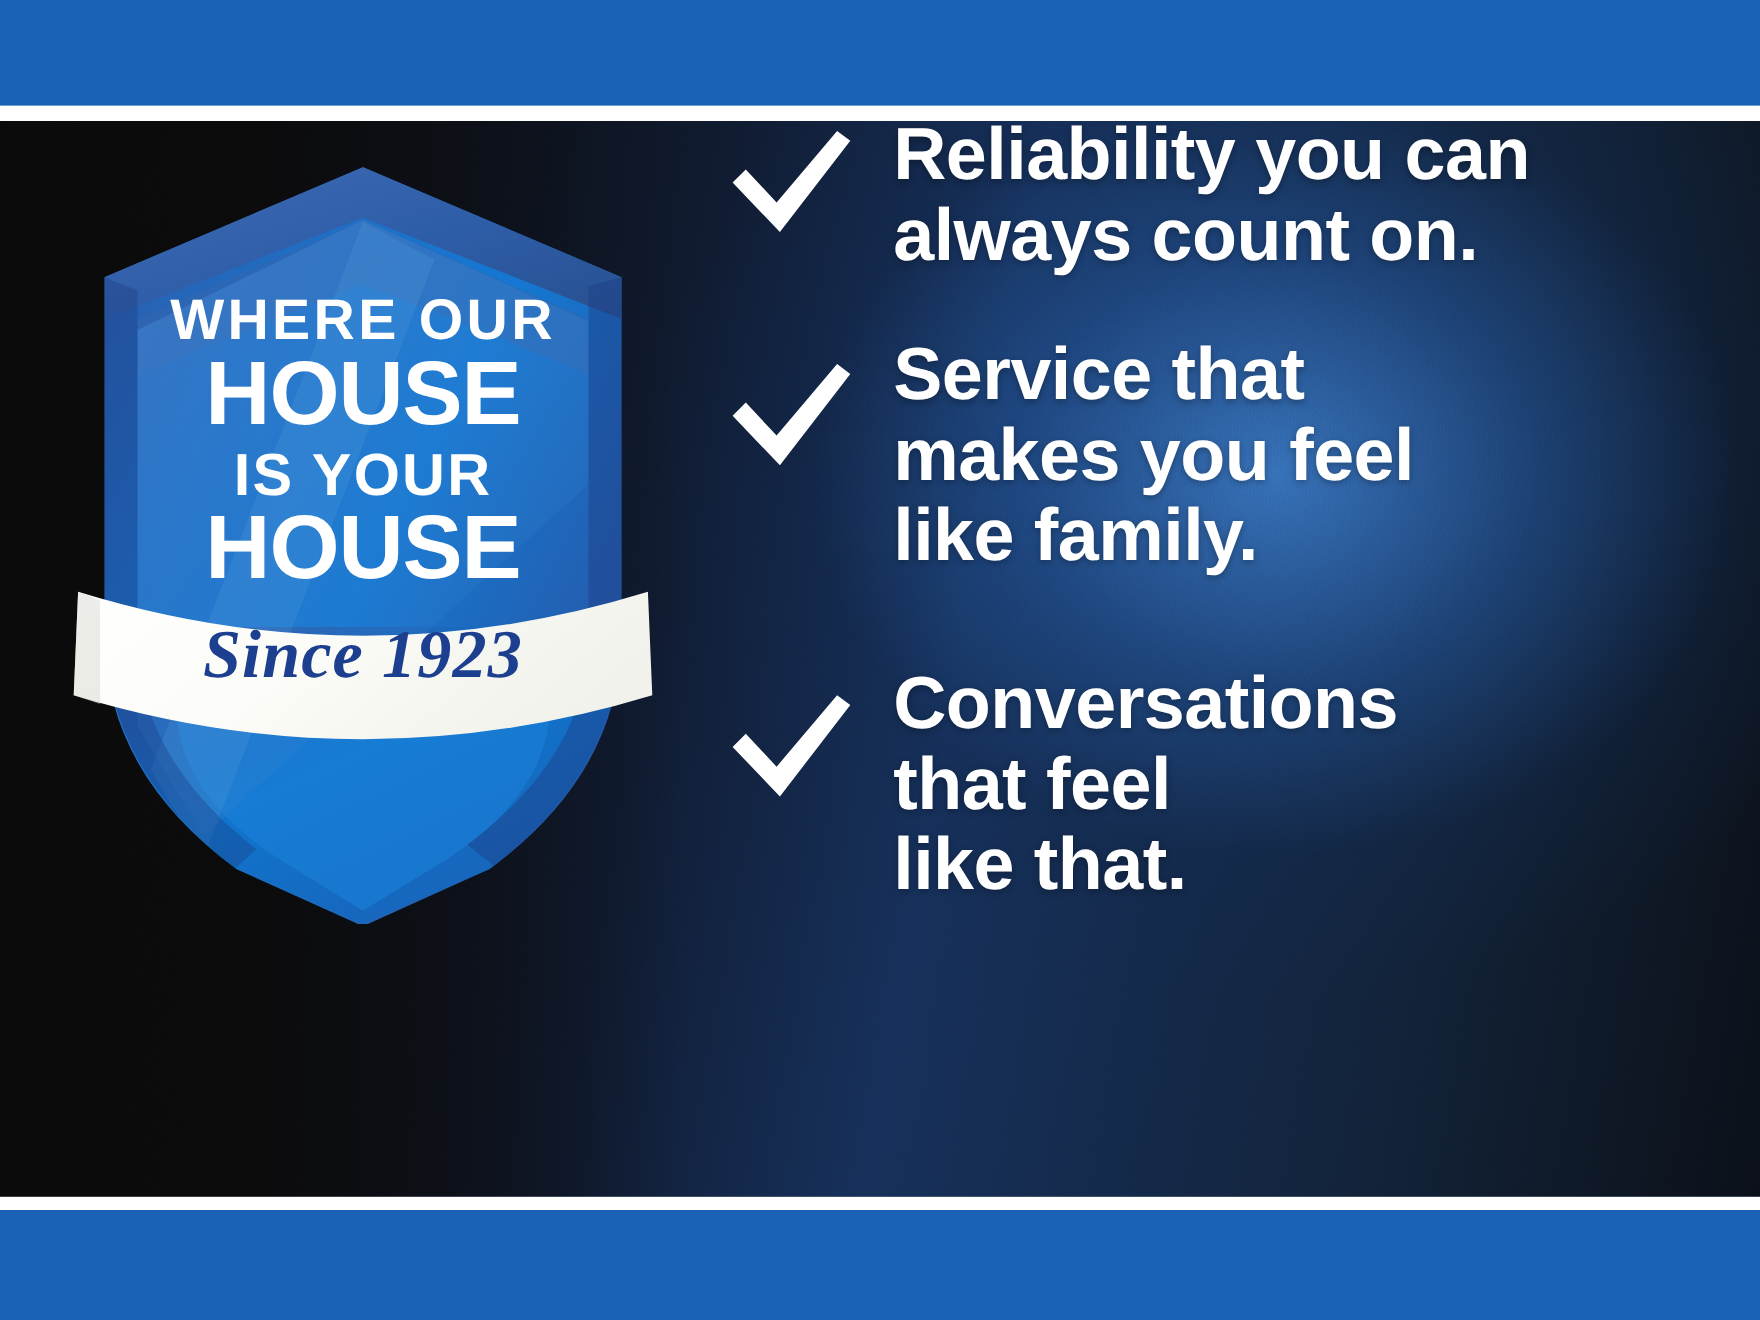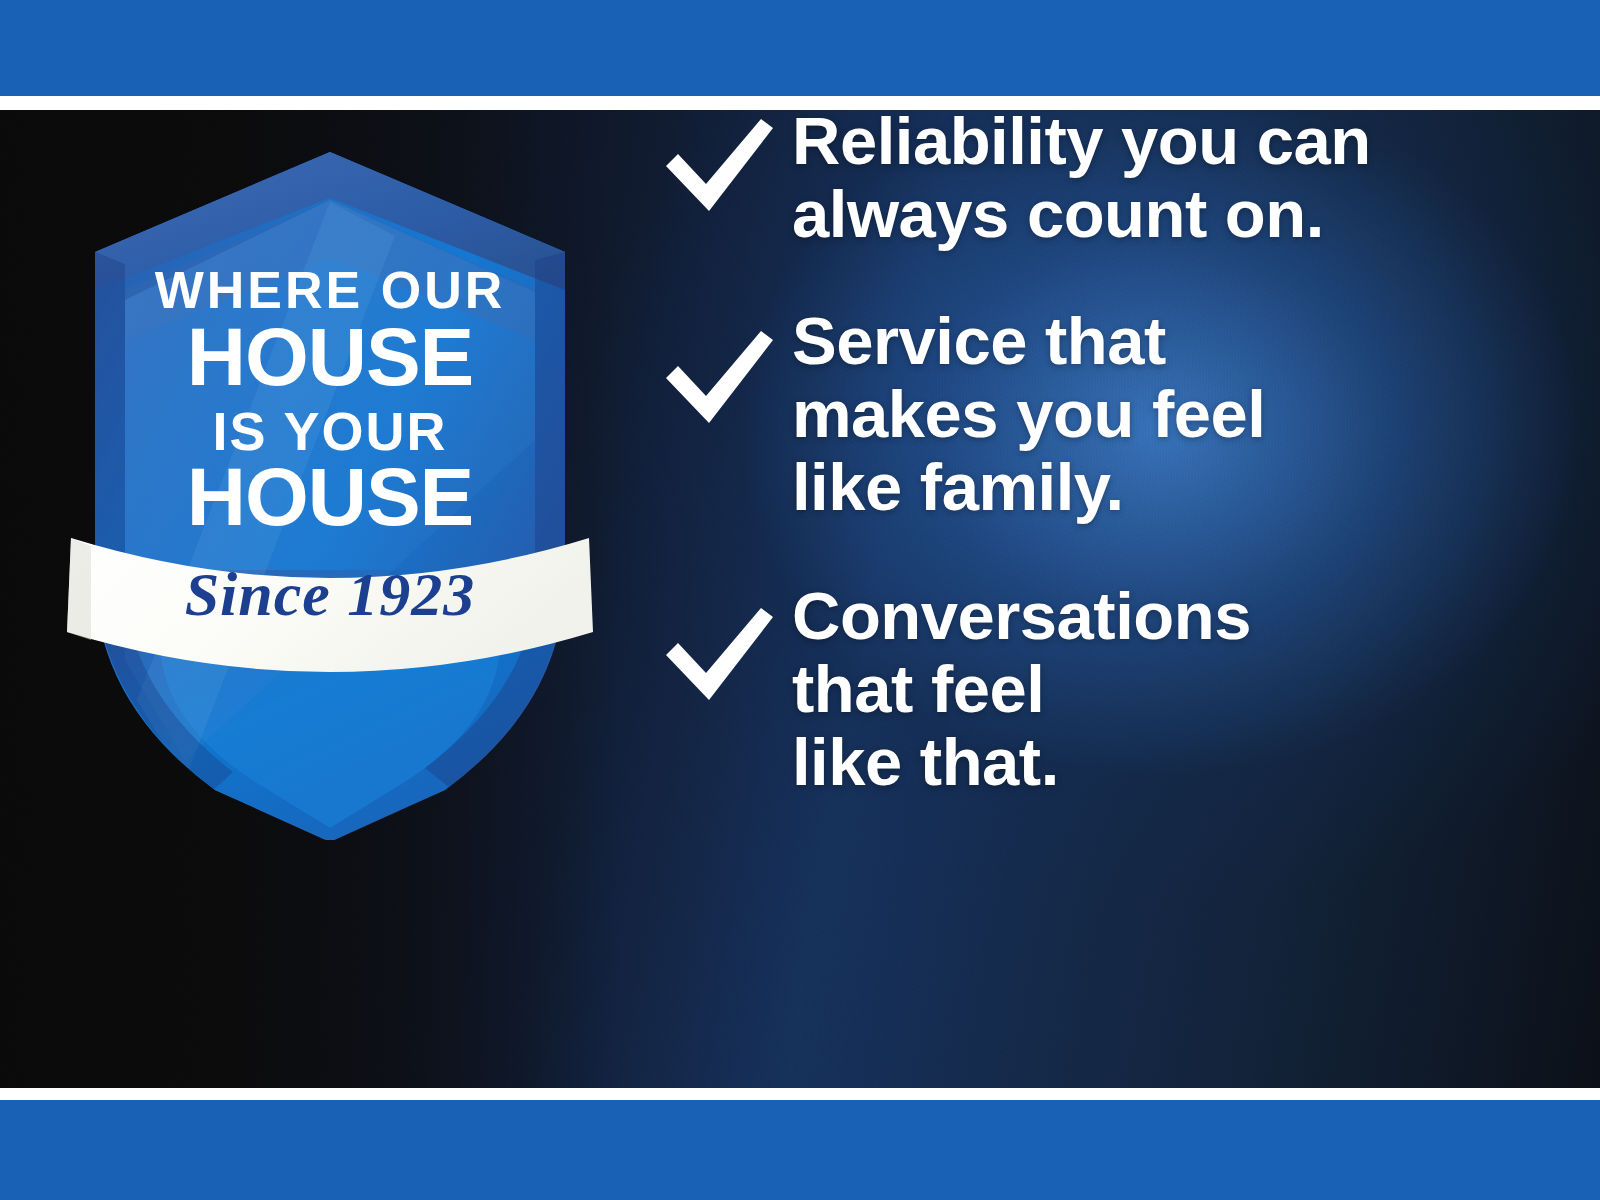--- a/index.html
+++ b/index.html
@@ -110,41 +110,42 @@
   .bullets {
     position: absolute;
     left: 660px;
     top: 100px;
     width: 880px;
   }
   .bullet {
     display: flex;
     align-items: flex-start;
     margin-bottom: 54px;
+    gap: 20px;
   }
   .check-icon {
     flex: 0 0 auto;
     width: 118px;
     height: 104px;
     margin-right: 14px;
     margin-top: 14px;
   }
   .check-icon svg { display: block; width: 100%; height: 100%; }
   .bullet-text {
     color: #ffffff;
     font-family: "Liberation Sans", sans-serif;
     font-weight: bold;
     font-size: 67px;
     line-height: 1.09;
     letter-spacing: -0.5px;
     white-space: pre-line;
     text-shadow: 0 2px 7px rgba(0,0,0,0.30);
   }
   .bullet:nth-child(1) .bullet-text { margin-top: 4px; }
-  .bullet:nth-child(2) { margin-bottom: 56px; }
+  .bullet:nth-child(2) { margin-bottom: 80px; }
   .bullet:nth-child(2) .check-icon { margin-top: 22px; }
   .bullet:nth-child(3) .check-icon { margin-top: 24px; }
 </style>
 </head>
 <body>
 
 <div id="banner">
 
   <div class="bar-top"></div>
   <div class="strip-top"></div>

